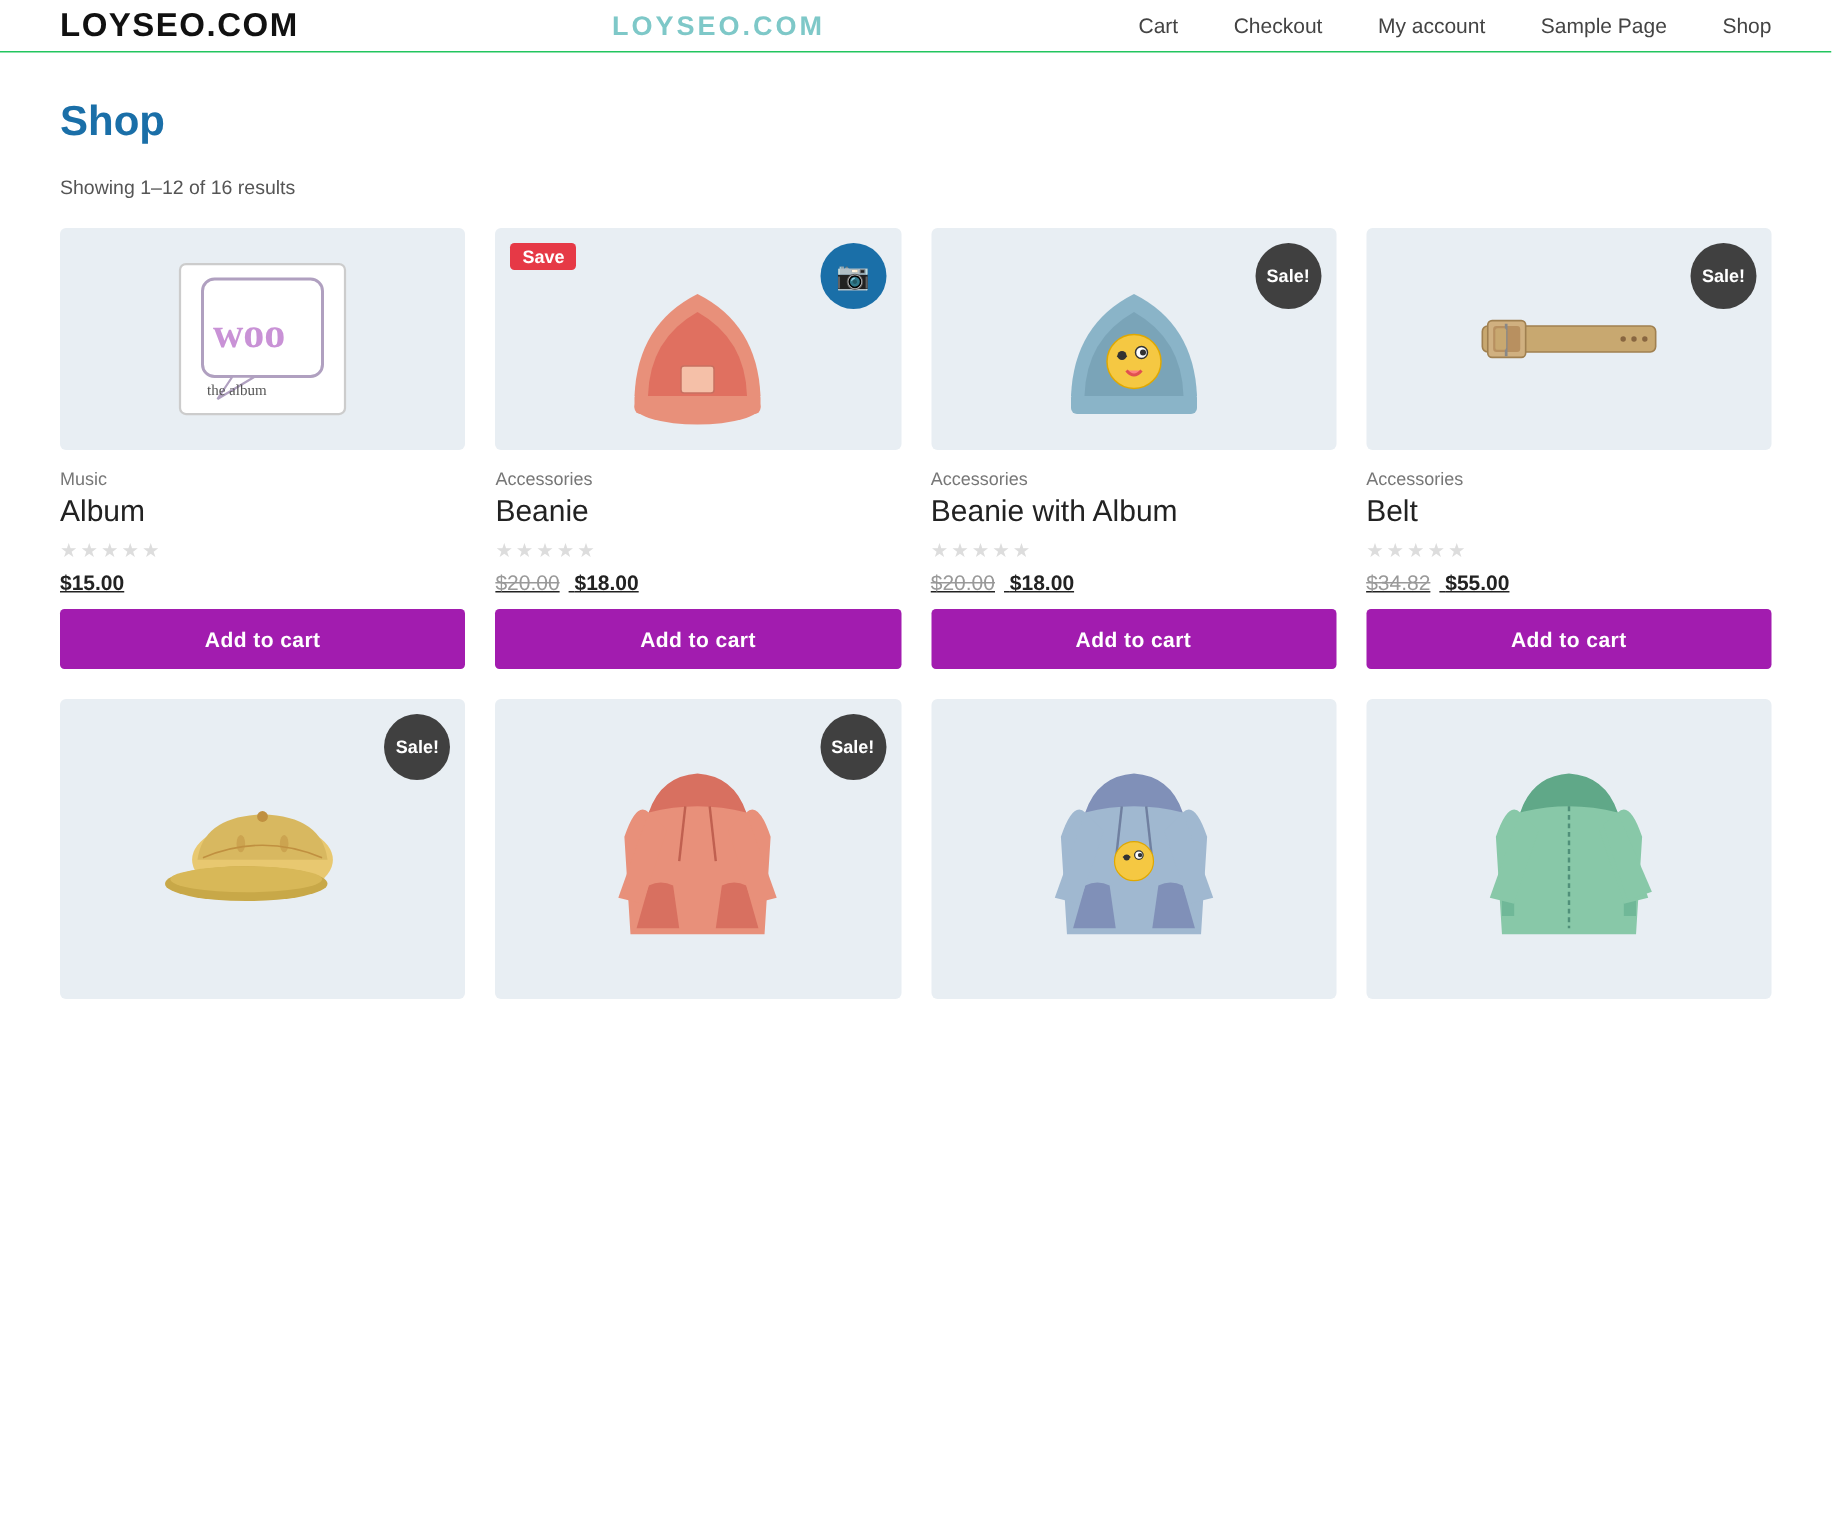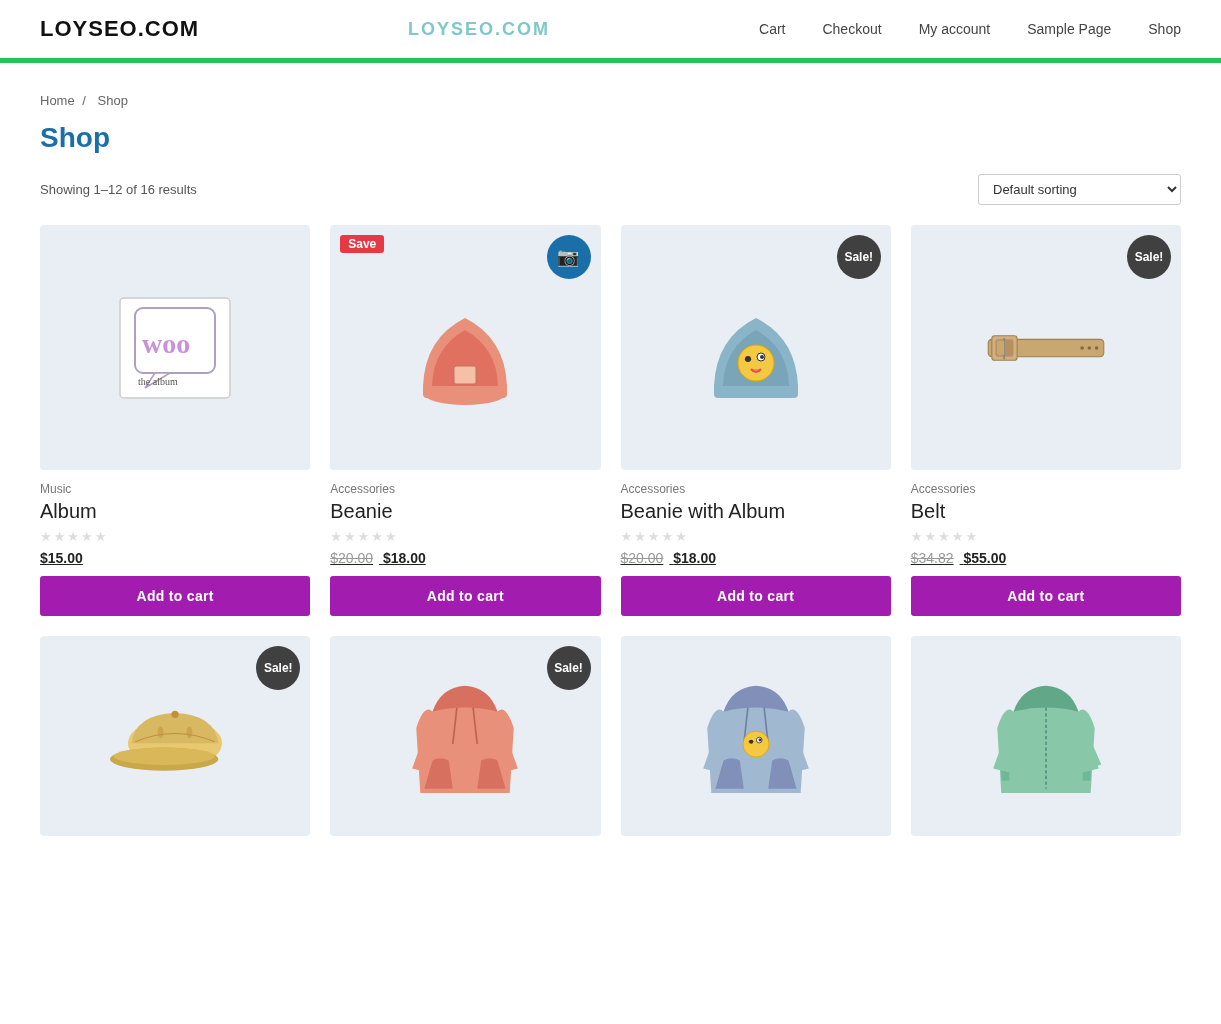--- a/index.html
+++ b/index.html
@@ -1,19 +1,19 @@
 <!DOCTYPE html>
 <html><head>
   <meta charset="utf-8">
   <style>
     * { box-sizing: border-box; margin: 0; padding: 0; }
     body { font-family: -apple-system, BlinkMacSystemFont, 'Segoe UI', sans-serif; background: #fff; color: #333; font-size: 14px; }
 
     
-    .header { display: flex; align-items: center; justify-content: space-between; padding: 16px 40px; border-bottom: 5px solid #22c55e; }
+    .header { display: flex; align-items: center; justify-content: space-between; padding: 4px 40px; border-bottom: 1px solid #22c55e; }
     .header-logo { font-size: 22px; font-weight: 700; color: #111; letter-spacing: 1px; }
     .header-center-logo { font-size: 18px; font-weight: 700; color: #7ec8c8; letter-spacing: 2px; }
     .header-nav { display: flex; gap: 37px; align-items: center; }
     .header-nav a { text-decoration: none; color: #444; font-size: 14px; }
 
     
     .main { padding: 30px 40px; }
 
     
     .breadcrumb { font-size: 13px; color: #666; margin-bottom: 14px; }
@@ -26,21 +26,21 @@
     
     .shop-toolbar { display: flex; justify-content: space-between; align-items: center; margin-bottom: 20px; }
     .results-count { font-size: 13px; color: #555; }
     .sort-select { padding: 6px 28px 6px 10px; border: 1px solid #ccc; border-radius: 3px; font-size: 13px; color: #333; background: #fff; appearance: auto; min-width: 180px; }
 
     
     .product-grid { display: grid; grid-template-columns: repeat(4, 1fr); gap: 20px; }
 
     
     .product-card { border-radius: 4px; background: #fff; position: relative; }
-    .product-image-wrap { background: #e8eef3; border-radius: 4px; display: flex; align-items: center; justify-content: center; height: 245px; position: relative; overflow: hidden; margin-bottom: 12px; }
+    .product-image-wrap { background: #e8eef3; border-radius: 4px; display: flex; align-items: center; justify-content: center; height: 148px; position: relative; overflow: hidden; margin-bottom: 12px; }
     .product-image-wrap svg { width: 130px; height: 150px; }
     .sale-badge { position: absolute; top: 10px; right: 10px; background: #404040; color: #fff; border-radius: 50%; width: 44px; height: 44px; display: flex; align-items: center; justify-content: center; font-size: 12px; font-weight: 700; z-index: 2; }
     .save-badge { position: absolute; top: 10px; left: 10px; background: #e63946; color: #fff; border-radius: 3px; padding: 2px 8px; font-size: 12px; font-weight: 600; z-index: 2; }
     .camera-badge { position: absolute; top: 10px; right: 10px; background: #1a6fa8; color: #fff; border-radius: 50%; width: 44px; height: 44px; display: flex; align-items: center; justify-content: center; font-size: 18px; z-index: 2; }
     .product-category { font-size: 12px; color: #777; margin-bottom: 4px; }
     .product-name { font-size: 20px; font-weight: 500; color: #222; margin-bottom: 6px; }
     .product-rating { display: flex; gap: 2px; margin-bottom: 6px; }
     .star { color: #ddd; font-size: 13px; }
     .product-price { font-size: 14px; color: #222; margin-bottom: 10px; text-decoration: underline; }
     .product-price .old-price { text-decoration: line-through; color: #999; margin-right: 6px; }
@@ -60,38 +60,25 @@
     <a href="#">Cart</a>
     <a href="#">Checkout</a>
     <a href="#">My account</a>
     <a href="#">Sample Page</a>
     <a href="#">Shop</a>
   </nav>
 </header>
 
 <main class="main">
 
-  <div class="breadcrumb">
-    <a href="#">Home</a>
-    <span>/</span>
-    <span>Shop</span>
-  </div>
 
   <h1 class="page-title">Shop</h1>
 
   <div class="shop-toolbar">
     <span class="results-count">Showing 1–12 of 16 results</span>
-    <select class="sort-select">
-      <option>Default sorting</option>
-      <option>Sort by popularity</option>
-      <option>Sort by average rating</option>
-      <option>Sort by latest</option>
-      <option>Sort by price: low to high</option>
-      <option>Sort by price: high to low</option>
-    </select>
   </div>
 
   <div class="product-grid">
 
     <div class="product-card">
       <div class="product-image-wrap">
         <svg viewBox="0 0 130 130" fill="none" xmlns="http://www.w3.org/2000/svg">
           <rect x="10" y="15" width="110" height="100" rx="4" fill="white" stroke="#ccc" stroke-width="1.5"></rect>
 
           <rect x="25" y="25" width="80" height="65" rx="8" fill="white" stroke="#b0a0c0" stroke-width="2"></rect>

